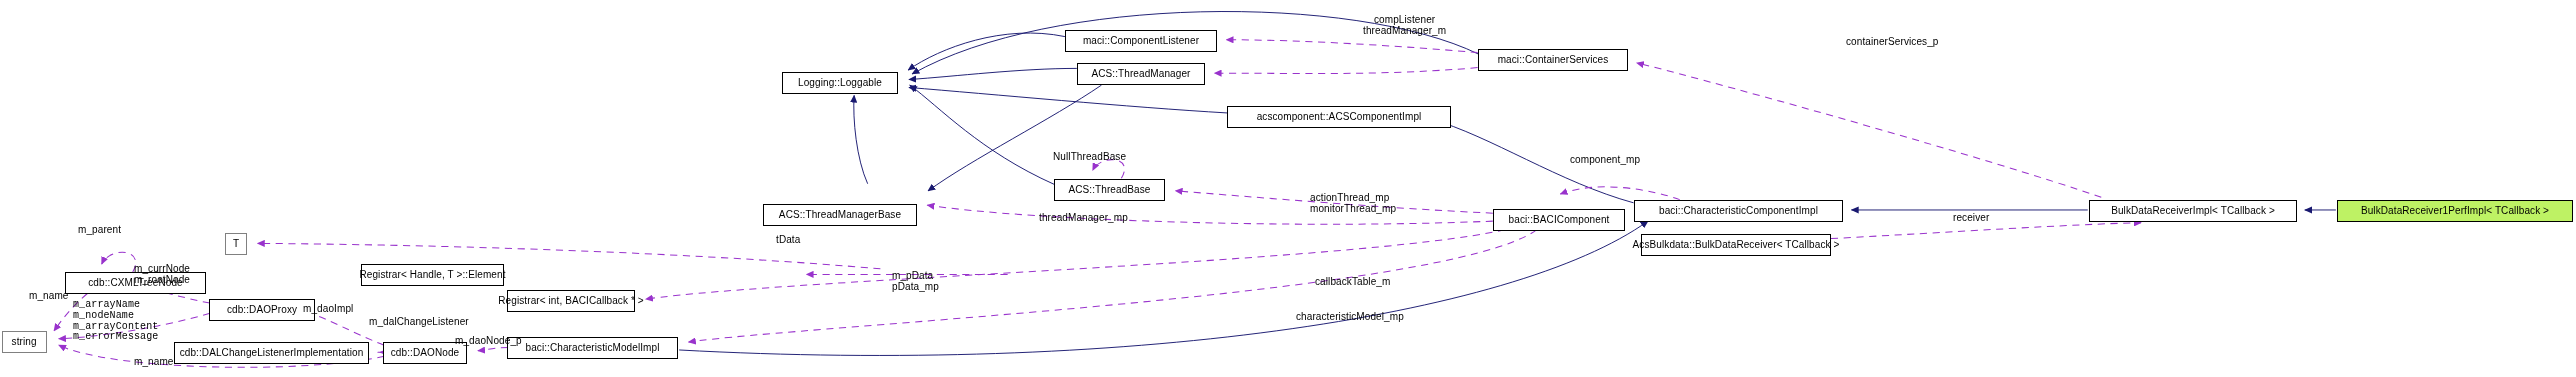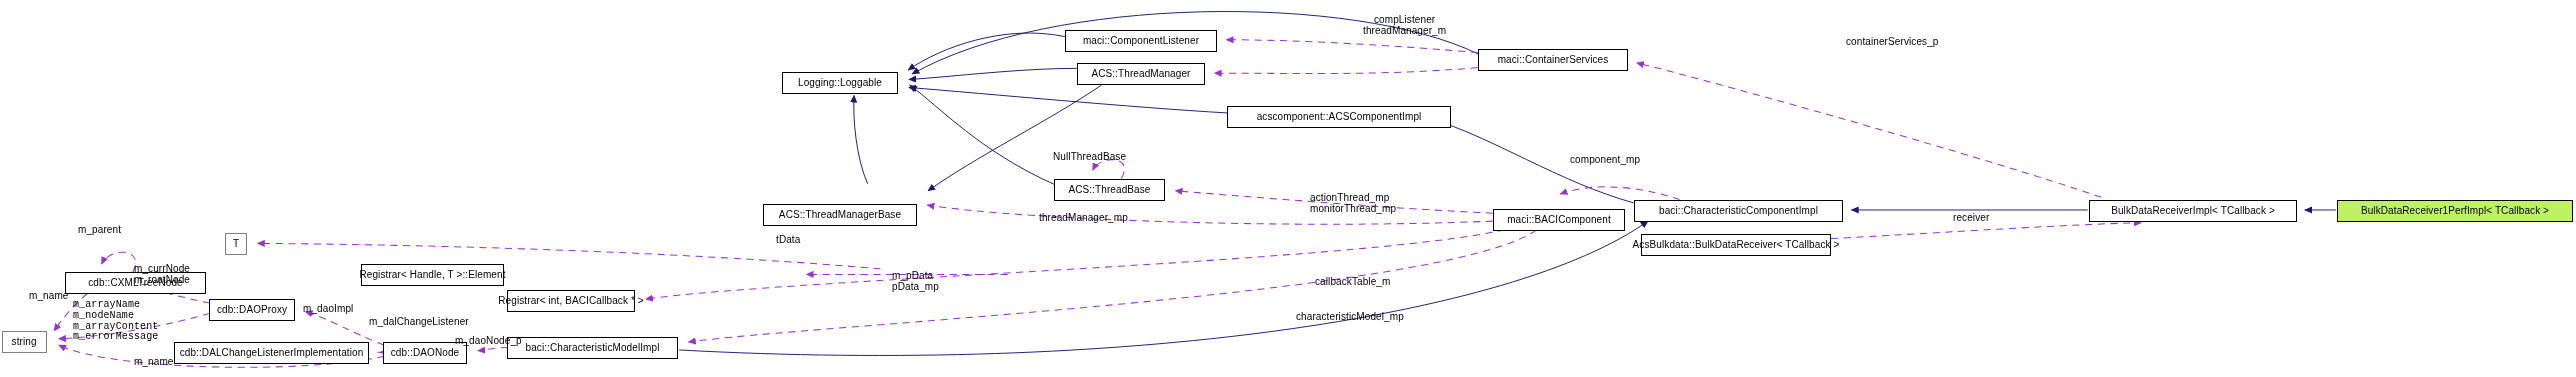--- a/index.html
+++ b/index.html
@@ -160,21 +160,21 @@
 
   <div class="node" style="left:1227px;top:106px;width:224px;height:21.5px;">
     <span>acscomponent::ACSComponentImpl</span>
   </div>
 
   <div class="node" style="left:1054px;top:179px;width:111px;height:21.5px;">
     <span>ACS::ThreadBase</span>
   </div>
 
   <div class="node" style="left:1493px;top:209px;width:132px;height:21.5px;">
-    <span>maci::BACIComponent</span>
+    <span>baci::BACIComponent</span>
   </div>
 
   <div class="node" style="left:1641px;top:234px;width:190px;height:21.5px;">
     <span>AcsBulkdata::BulkDataReceiver&lt; TCallback &gt;</span>
   </div>
 
   <div class="node" style="left:1634px;top:200px;width:209px;height:21.5px;">
     <span>baci::CharacteristicComponentImpl</span>
   </div>
 
@@ -191,21 +191,21 @@
   </div>
 
   <div class="node extern" style="left:1.6px;top:331px;width:45px;height:21.5px;">
     <span>string</span>
   </div>
 
   <div class="node extern" style="left:225px;top:233px;width:22px;height:21.5px;">
     <span>T</span>
   </div>
 
-  <div class="node" style="left:209px;top:299px;width:86px;height:21.5px;">
+  <div class="node" style="left:209px;top:299px;width:106px;height:21.5px;">
     <span>cdb::DAOProxy</span>
   </div>
 
   <div class="node" style="left:174px;top:342px;width:195px;height:21.5px;">
     <span>cdb::DALChangeListenerImplementation</span>
   </div>
 
   <div class="node" style="left:383px;top:342px;width:84px;height:21.5px;">
     <span>cdb::DAONode</span>
   </div>

